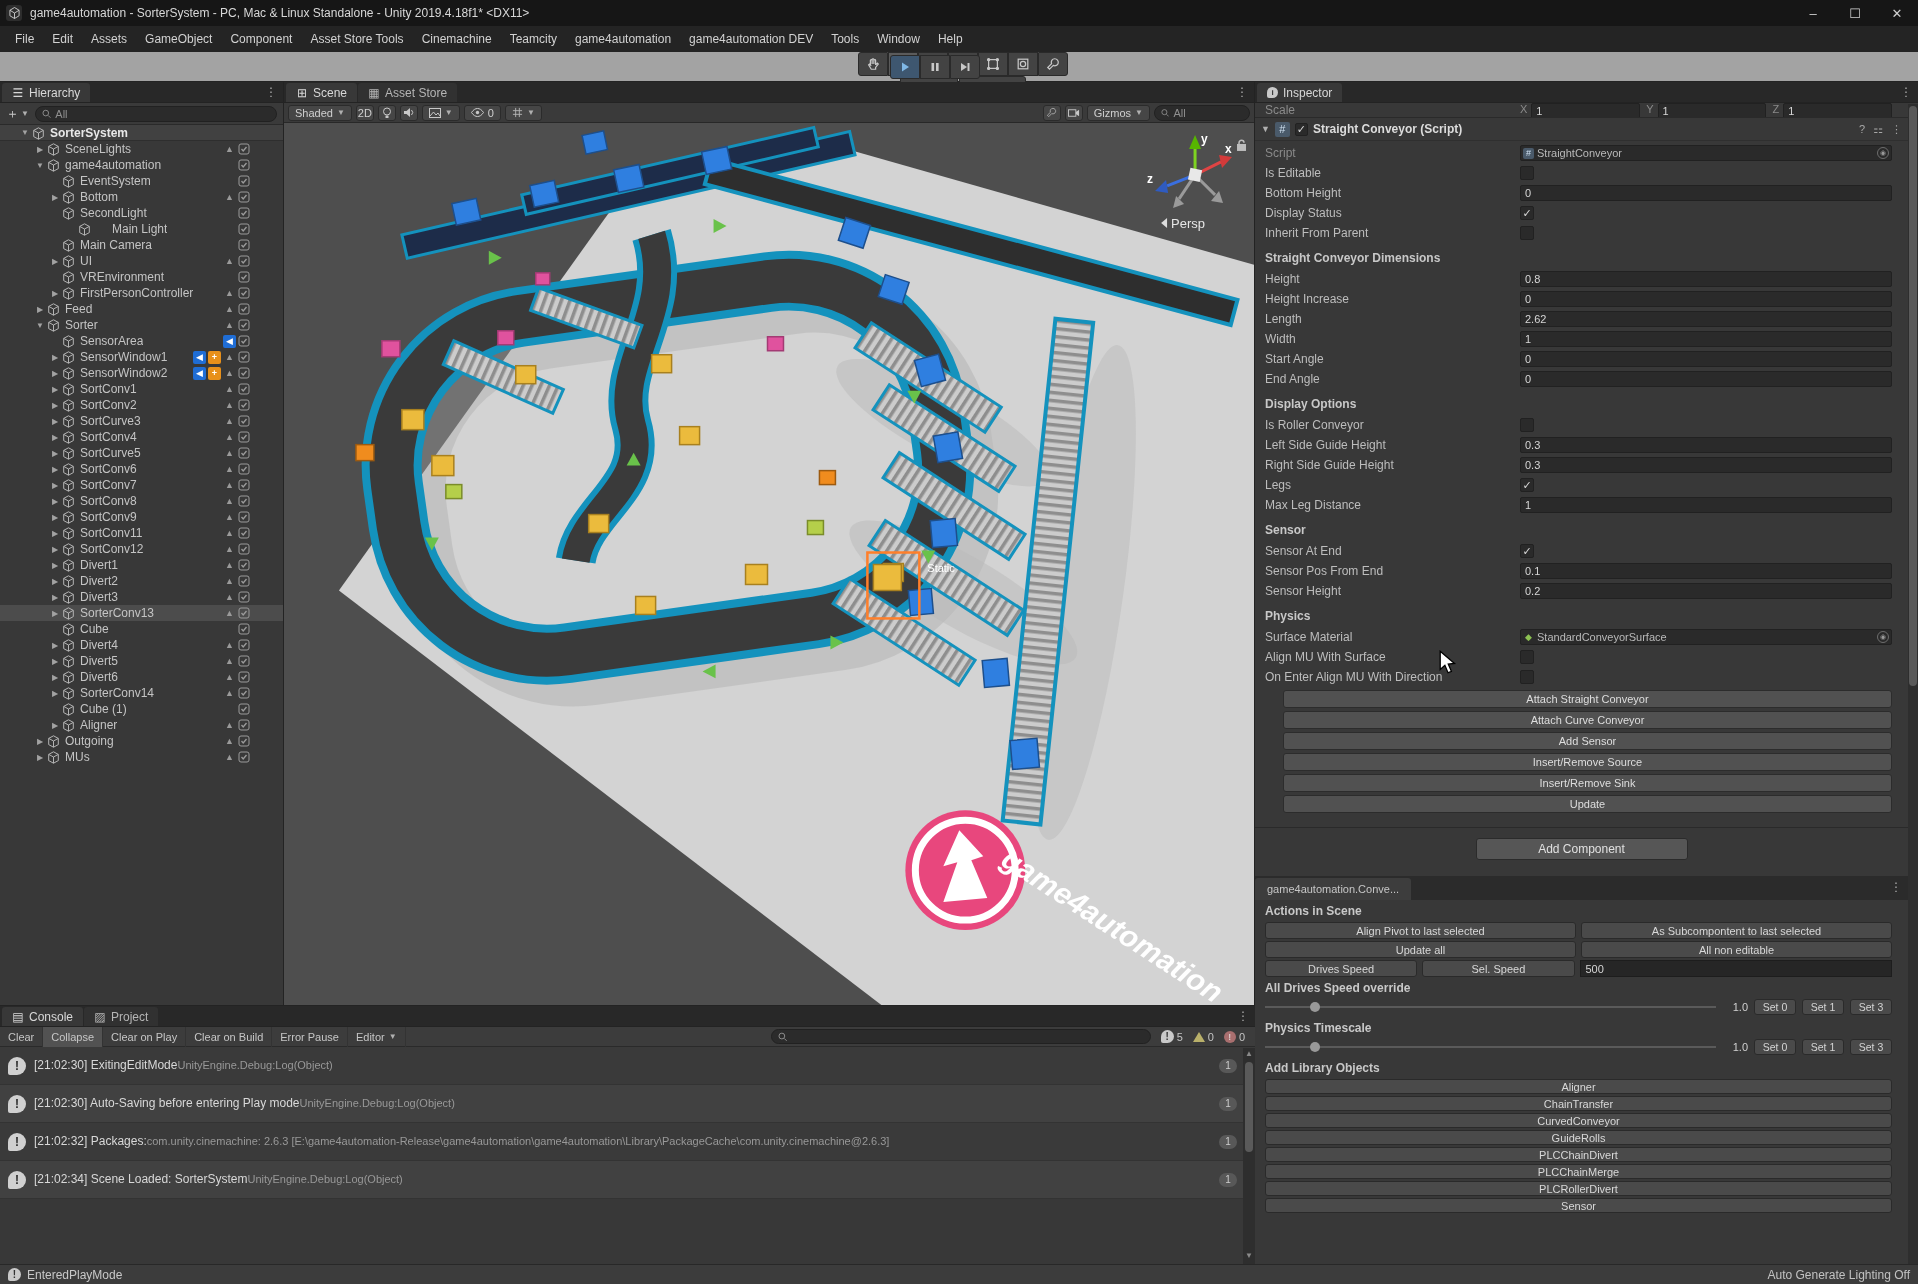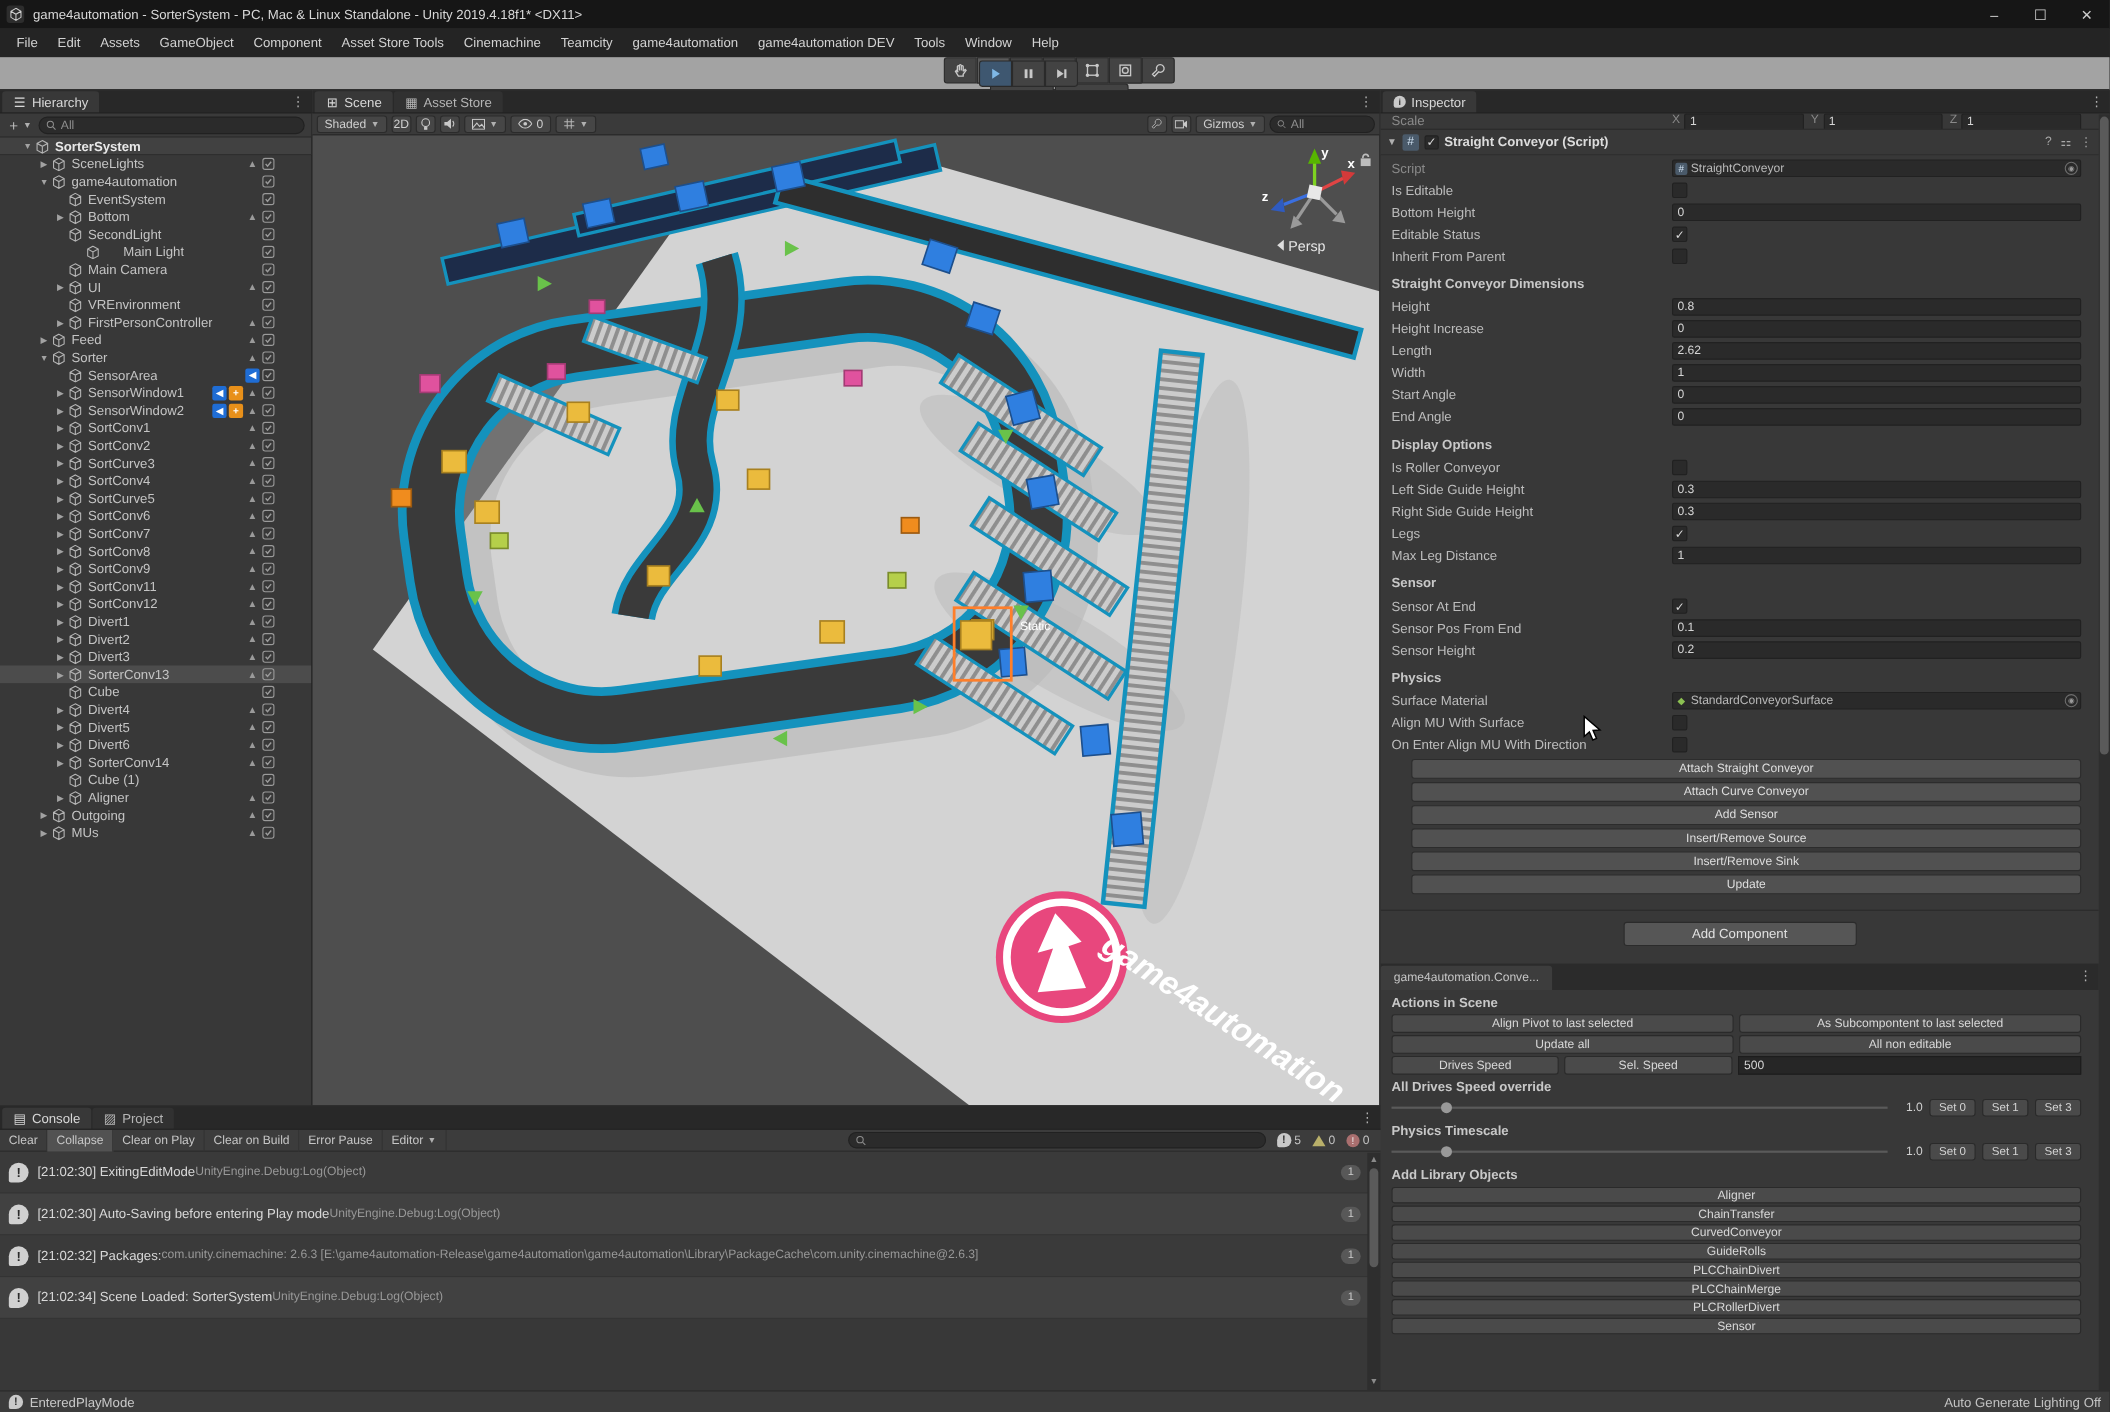--- a/index.html
+++ b/index.html
@@ -1118,21 +1118,21 @@
           </div>
           <div class="insp-row">
             <span class="lbl">Is Editable</span>
             <span class="ucheck"></span>
           </div>
           <div class="insp-row">
             <span class="lbl">Bottom Height</span>
             <span class="ufield">0</span>
           </div>
           <div class="insp-row">
-            <span class="lbl">Editable Status</span>
+            <span class="lbl">Display Status</span>
             <span class="ucheck">✓</span>
           </div>
           <div class="insp-row">
             <span class="lbl">Inherit From Parent</span>
             <span class="ucheck"></span>
           </div>
           <div class="insp-heading">Straight Conveyor Dimensions</div>
           <div class="insp-row">
             <span class="lbl">Height</span>
             <span class="ufield">0.8</span>

